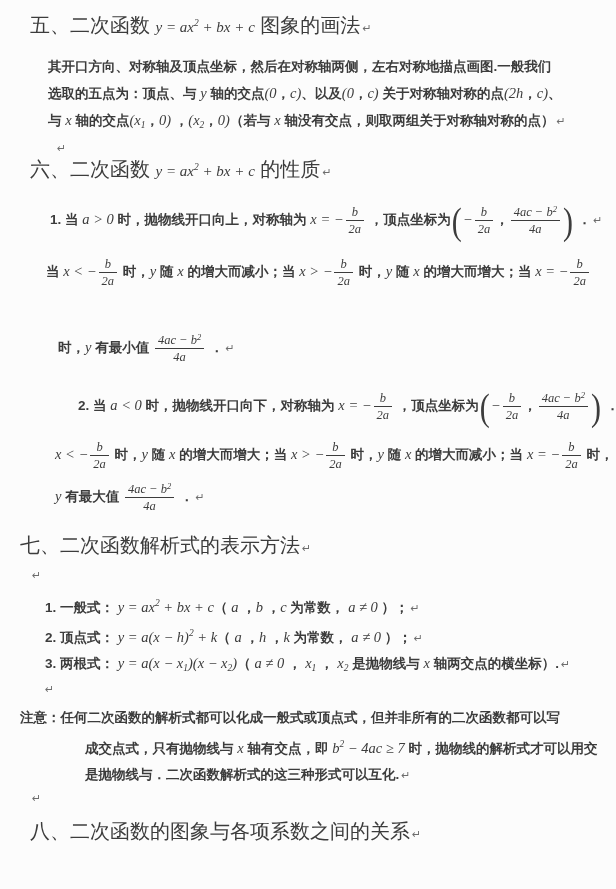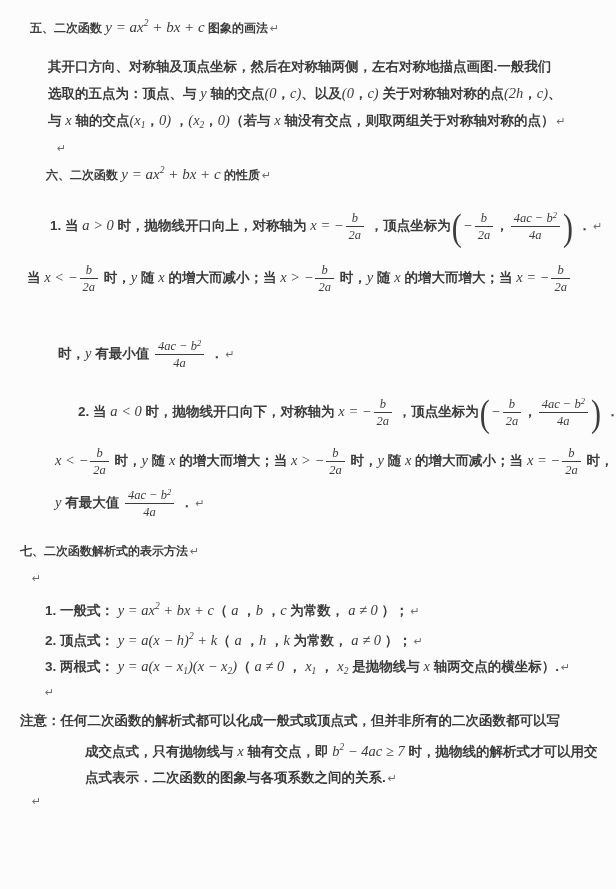--- a/index.html
+++ b/index.html
@@ -15,31 +15,31 @@
   .sup{font-size:9.5px;vertical-align:6px;font-family:"Liberation Serif","DejaVu Serif",serif;font-style:italic;}
   .sub{font-size:9.5px;vertical-align:-3px;font-family:"Liberation Serif","DejaVu Serif",serif;font-style:italic;}
   .ret{font-size:11px;color:#6d6d6d;font-family:"DejaVu Sans",sans-serif;font-weight:400;margin-left:2px;}
   .frac{display:inline-block;text-align:center;vertical-align:middle;font-size:12.5px;line-height:1.3;margin:0 2px;}
   .frac .math{font-size:12.5px;}
   .frac .sup{font-size:8.5px;vertical-align:4px;}
   .fr-n{display:block;padding:0 3px;}
   .fr-d{display:block;border-top:1px solid #3c3c3c;padding:0 3px;}
   .bigp{display:inline-block;font-family:"Liberation Serif","DejaVu Serif",serif;font-style:normal;
         font-size:30px;font-weight:300;line-height:0.9;vertical-align:middle;transform:scaleY(1.25);margin:0 1px;}
-  .h .cjk{font-size:12px;font-weight:700;}
+  .h .cjk{font-size:20px;font-weight:400;}
   .h .math{font-size:15px;}
   
   .h5{margin-left:30px;line-height:22px;}
   .p5 .line{margin-left:48px;}
   .p5{margin-top:13px;}
   .blank{line-height:18px;}
   .b5{margin-left:55px;line-height:18px;}
-  .h6{margin-left:46px;line-height:24px;}
+  .h6{margin-left:30px;line-height:19px;}
   .i1a{margin-left:50px;margin-top:16px;padding:6px 0;}
-  .i1b{margin-left:27px;margin-top:8px;padding:4px 0;}
+  .i1b{margin-left:46px;margin-top:8px;padding:4px 0;}
   .i1c{margin-left:58px;padding:4px 0;margin-top:35px;}
   .i2a{margin-left:78px;margin-top:14px;padding:6px 0;}
   .i2b{margin-left:55px;margin-top:6px;padding:4px 0;}
   .i2c{margin-left:55px;padding:4px 0;}
   .h7{margin-left:20px;margin-top:16px;line-height:22px;}
   .b7a{margin-left:30px;margin-top:6px;}
   .i7{margin-left:45px;line-height:24px;}
   .i7first{margin-top:6px;}
   .b7b{margin-left:43px;}
   .note1{margin-left:20px;margin-top:6px;line-height:26px;}
@@ -77,19 +77,20 @@
   <div class="line blank b7a"><span class="ret">↵</span></div>
   <div>
     <div class="line i7 i7first"><span class="cjk">1. 一般式： </span><span class="math">y = ax</span><span class="sup">2</span><span class="math"> + bx + c</span><span class="cjk">（ </span><span class="math">a</span><span class="cjk"> ，</span><span class="math">b</span><span class="cjk"> ，</span><span class="math">c</span><span class="cjk"> 为常数， </span><span class="math">a ≠ 0</span><span class="cjk"> ）；</span><span class="ret">↵</span></div>
     <div class="line i7"><span class="cjk">2. 顶点式： </span><span class="math">y = a(x − h)</span><span class="sup">2</span><span class="math"> + k</span><span class="cjk">（ </span><span class="math">a</span><span class="cjk"> ，</span><span class="math">h</span><span class="cjk"> ，</span><span class="math">k</span><span class="cjk"> 为常数， </span><span class="math">a ≠ 0</span><span class="cjk"> ）；</span><span class="ret">↵</span></div>
     <div class="line i7"><span class="cjk">3. 两根式： </span><span class="math">y = a(x − x</span><span class="sub">1</span><span class="math">)(x − x</span><span class="sub">2</span><span class="math">)</span><span class="cjk">（ </span><span class="math">a ≠ 0</span><span class="cjk"> ， </span><span class="math">x</span><span class="sub">1</span><span class="cjk"> ， </span><span class="math">x</span><span class="sub">2</span><span class="cjk"> 是抛物线与 </span><span class="math">x</span><span class="cjk"> 轴两交点的横坐标）.</span><span class="ret">↵</span></div>
   </div>
   <div class="line blank b7b"><span class="ret">↵</span></div>
   <div>
     <div class="line note1"><span class="cjk">注意：任何二次函数的解析式都可以化成一般式或顶点式，但并非所有的二次函数都可以写</span></div>
     <div class="line note2"><span class="cjk">成交点式，只有抛物线与 </span><span class="math">x</span><span class="cjk"> 轴有交点，即 </span><span class="math">b</span><span class="sup">2</span><span class="math"> − 4ac ≥ 7</span><span class="cjk"> 时，抛物线的解析式才可以用交</span></div>
-    <div class="line note2"><span class="cjk">点式表示．二次函数的图象与各项系数之间的关系.</span><span class="ret">↵</span></div>
+    <div class="line note2"><span class="cjk">是抛物线与．二次函数解析式的这三种形式可以互化.</span><span class="ret">↵</span></div>
   </div>
   <div class="line blank b7c"><span class="ret">↵</span></div>
 
+  <div class="line h h8"><span class="cjk">八、二次函数的图象与各项系数之间的关系</span><span class="ret">↵</span></div>
   <div class="line i8"></div>
 
 </div>
 
 </body></html>

